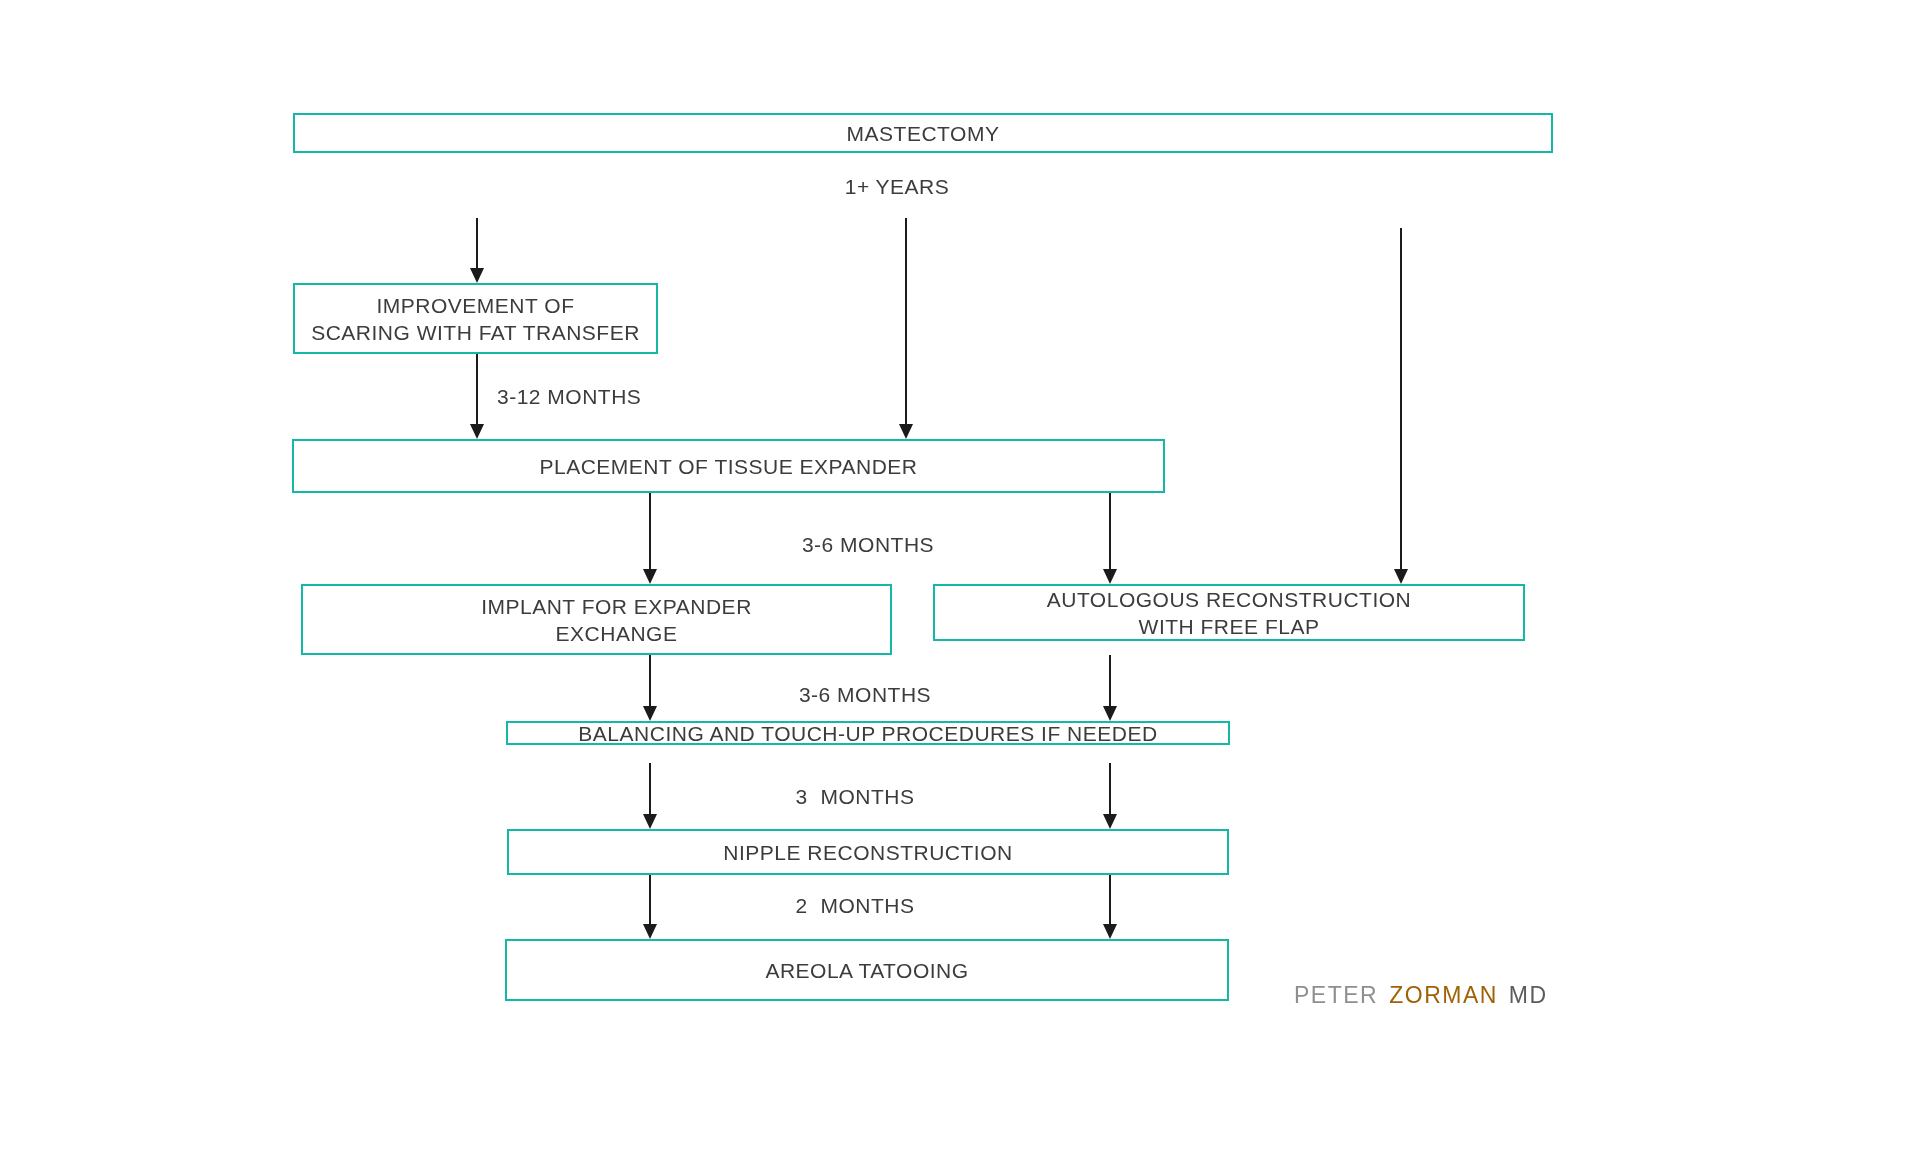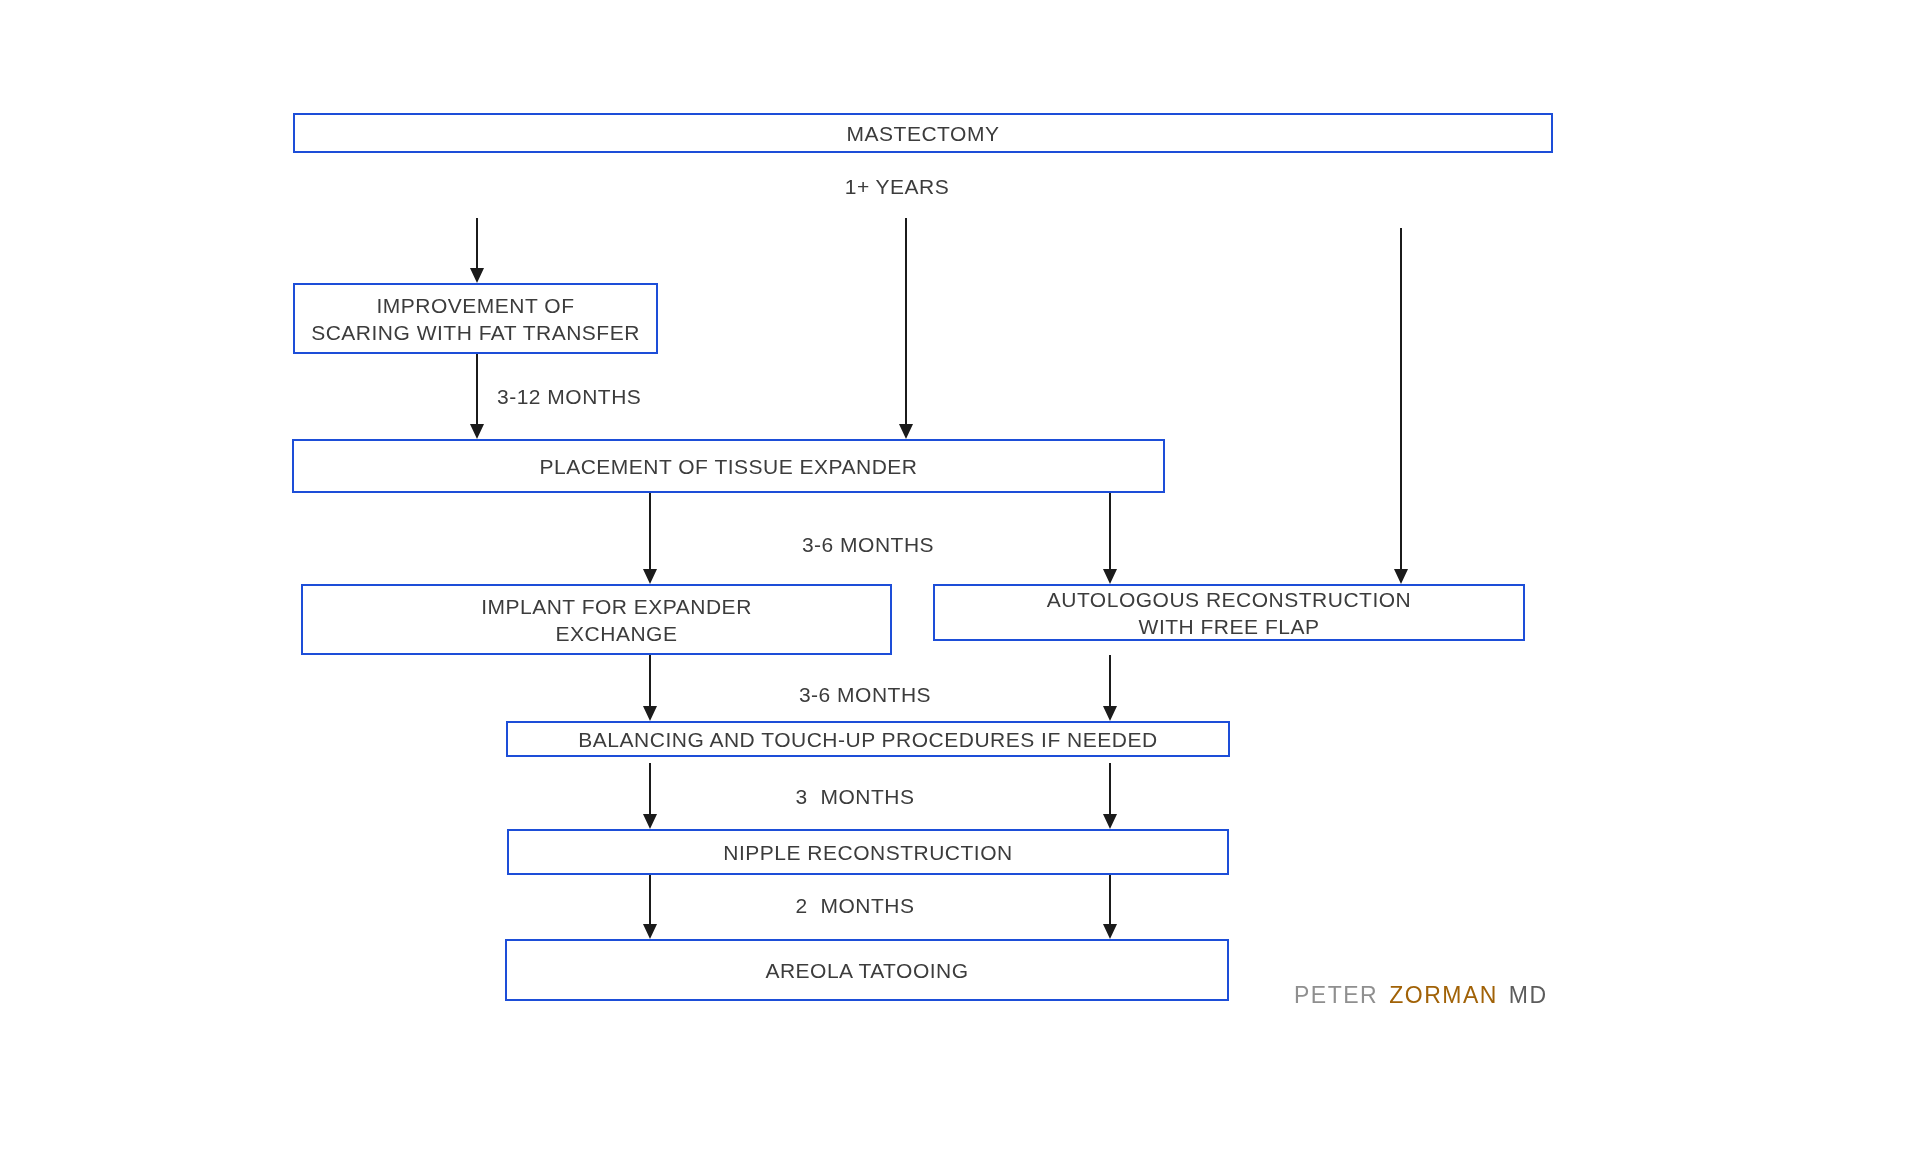--- a/index.html
+++ b/index.html
@@ -7,21 +7,21 @@
     position: relative;
     width: 1920px;
     height: 1172px;
     background: #ffffff;
     font-family: "Liberation Sans", "DejaVu Sans", sans-serif;
     overflow: hidden;
   }
   .node {
     position: absolute;
     box-sizing: border-box;
-    border: 2px solid #1d4ed8;
+    border: 2px solid #14b8a6;
     background: #ffffff;
     display: flex;
     align-items: center;
     justify-content: center;
     text-align: center;
     color: #3c3c3c;
     font-size: 21px;
     letter-spacing: 0.5px;
     line-height: 27px;
   }
@@ -64,21 +64,21 @@
   .sig-first { color: #8f8f8f; }
   .sig-last  { color: #a16207; }
   .sig-cred  { color: #5c5c5c; }
 
   
   #n-mastectomy { left: 293px; top: 113px; width: 1260px; height: 40px; }
   #n-improvement { left: 293px; top: 283px; width: 365px; height: 71px; }
   #n-placement  { left: 292px; top: 439px; width: 873px; height: 54px; }
   #n-implant    { left: 301px; top: 584px; width: 591px; height: 71px; padding-left: 40px; }
   #n-autologous { left: 933px; top: 584px; width: 592px; height: 57px; }
-  #n-balancing  { left: 506px; top: 721px; width: 724px; height: 36px; }
+  #n-balancing  { left: 506px; top: 721px; width: 724px; height: 24px; }
   #n-nipple     { left: 507px; top: 829px; width: 722px; height: 46px; }
   #n-areola     { left: 505px; top: 939px; width: 724px; height: 62px; }
 
   
   #l-years   { left: 797px; top: 174px; }
   #l-3-12    { left: 497px; top: 384px; }
   #l-3-6-a   { left: 768px; top: 532px; }
   #l-3-6-b   { left: 765px; top: 682px; }
   #l-3       { left: 755px; top: 784px; }
   #l-2       { left: 755px; top: 893px; }

